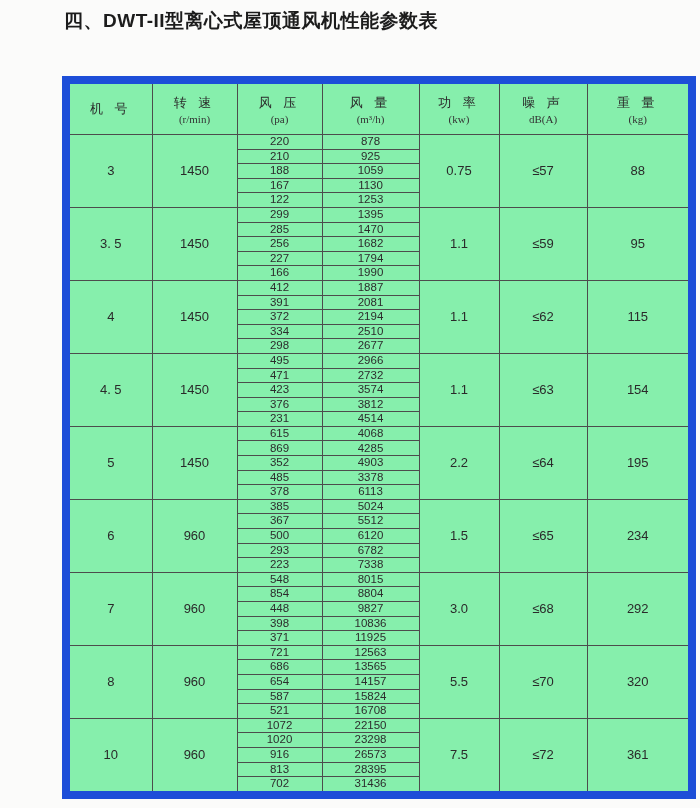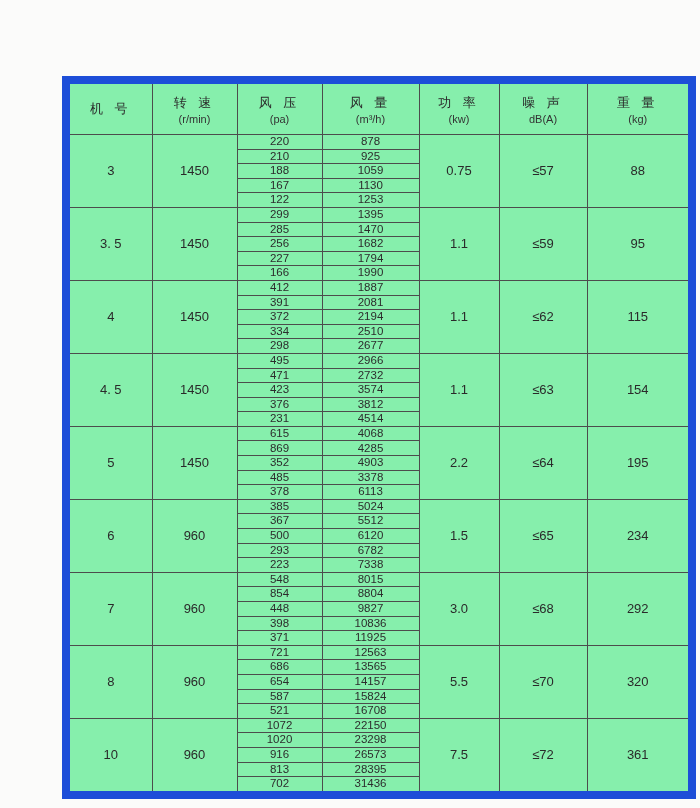--- a/index.html
+++ b/index.html
@@ -30,37 +30,38 @@
     text-align:center;
     vertical-align:middle;
     padding:0;
     overflow:hidden;
   }
   .fan-table thead th{
     height:50px;
     font-weight:normal;
   }
   .col-label{font-size:13px;color:#2a2a2a;letter-spacing:4px;}
-  .col-unit{font-size:11px;color:#333;margin-top:1px;letter-spacing:0;}
+  .col-unit{font-size:11px;color:#333;margin-top:1px;letter-spacing:0;font-family:Liberation Serif, serif;}
   td.sub-cell{
     height:13.6px;
     font-size:11.5px;
     line-height:1;
     color:#2c2c2c;
   }
   td.group-cell{
     font-size:13px;
     color:#2a2a2a;
   }
 </style>
 </head>
 <body>
 
 <div class="page">
 
+  <div class="doc-title">四、DWT-II型离心式屋顶通风机性能参数表</div>
 
   <table class="fan-table">
     <colgroup>
       <col style="width:86px">
       <col style="width:85px">
       <col style="width:85px">
       <col style="width:97px">
       <col style="width:80px">
       <col style="width:88px">
       <col style="width:105px">

